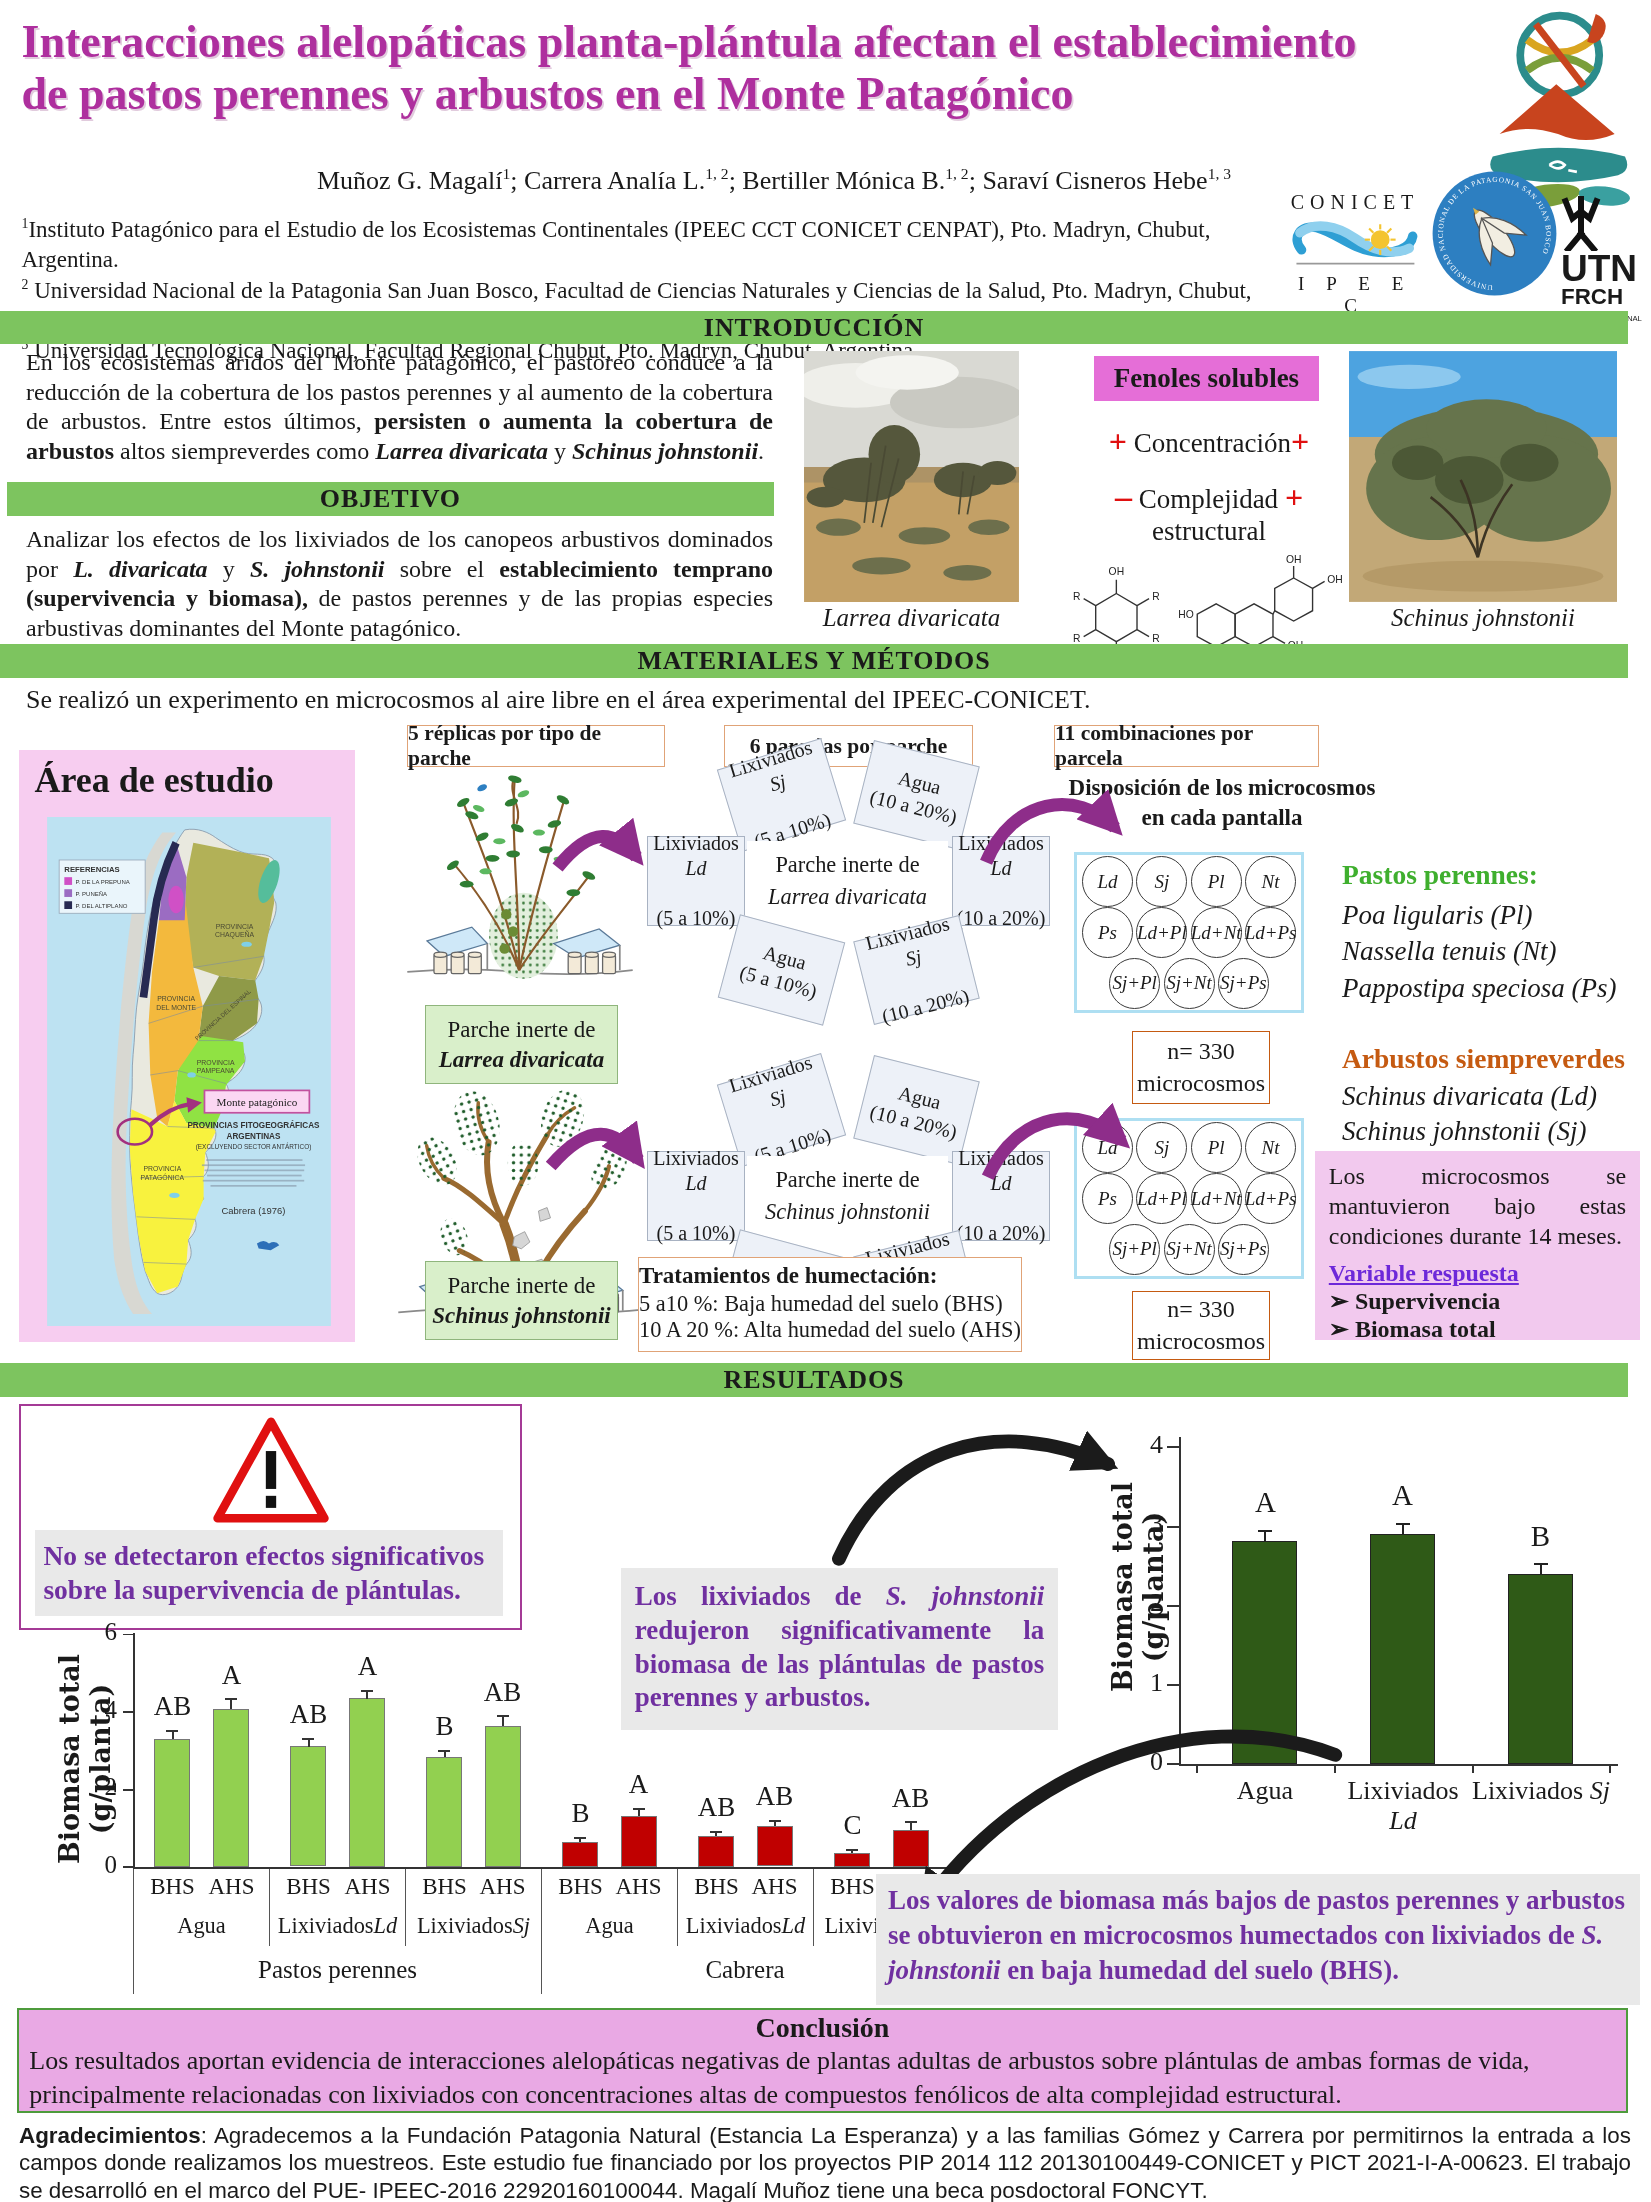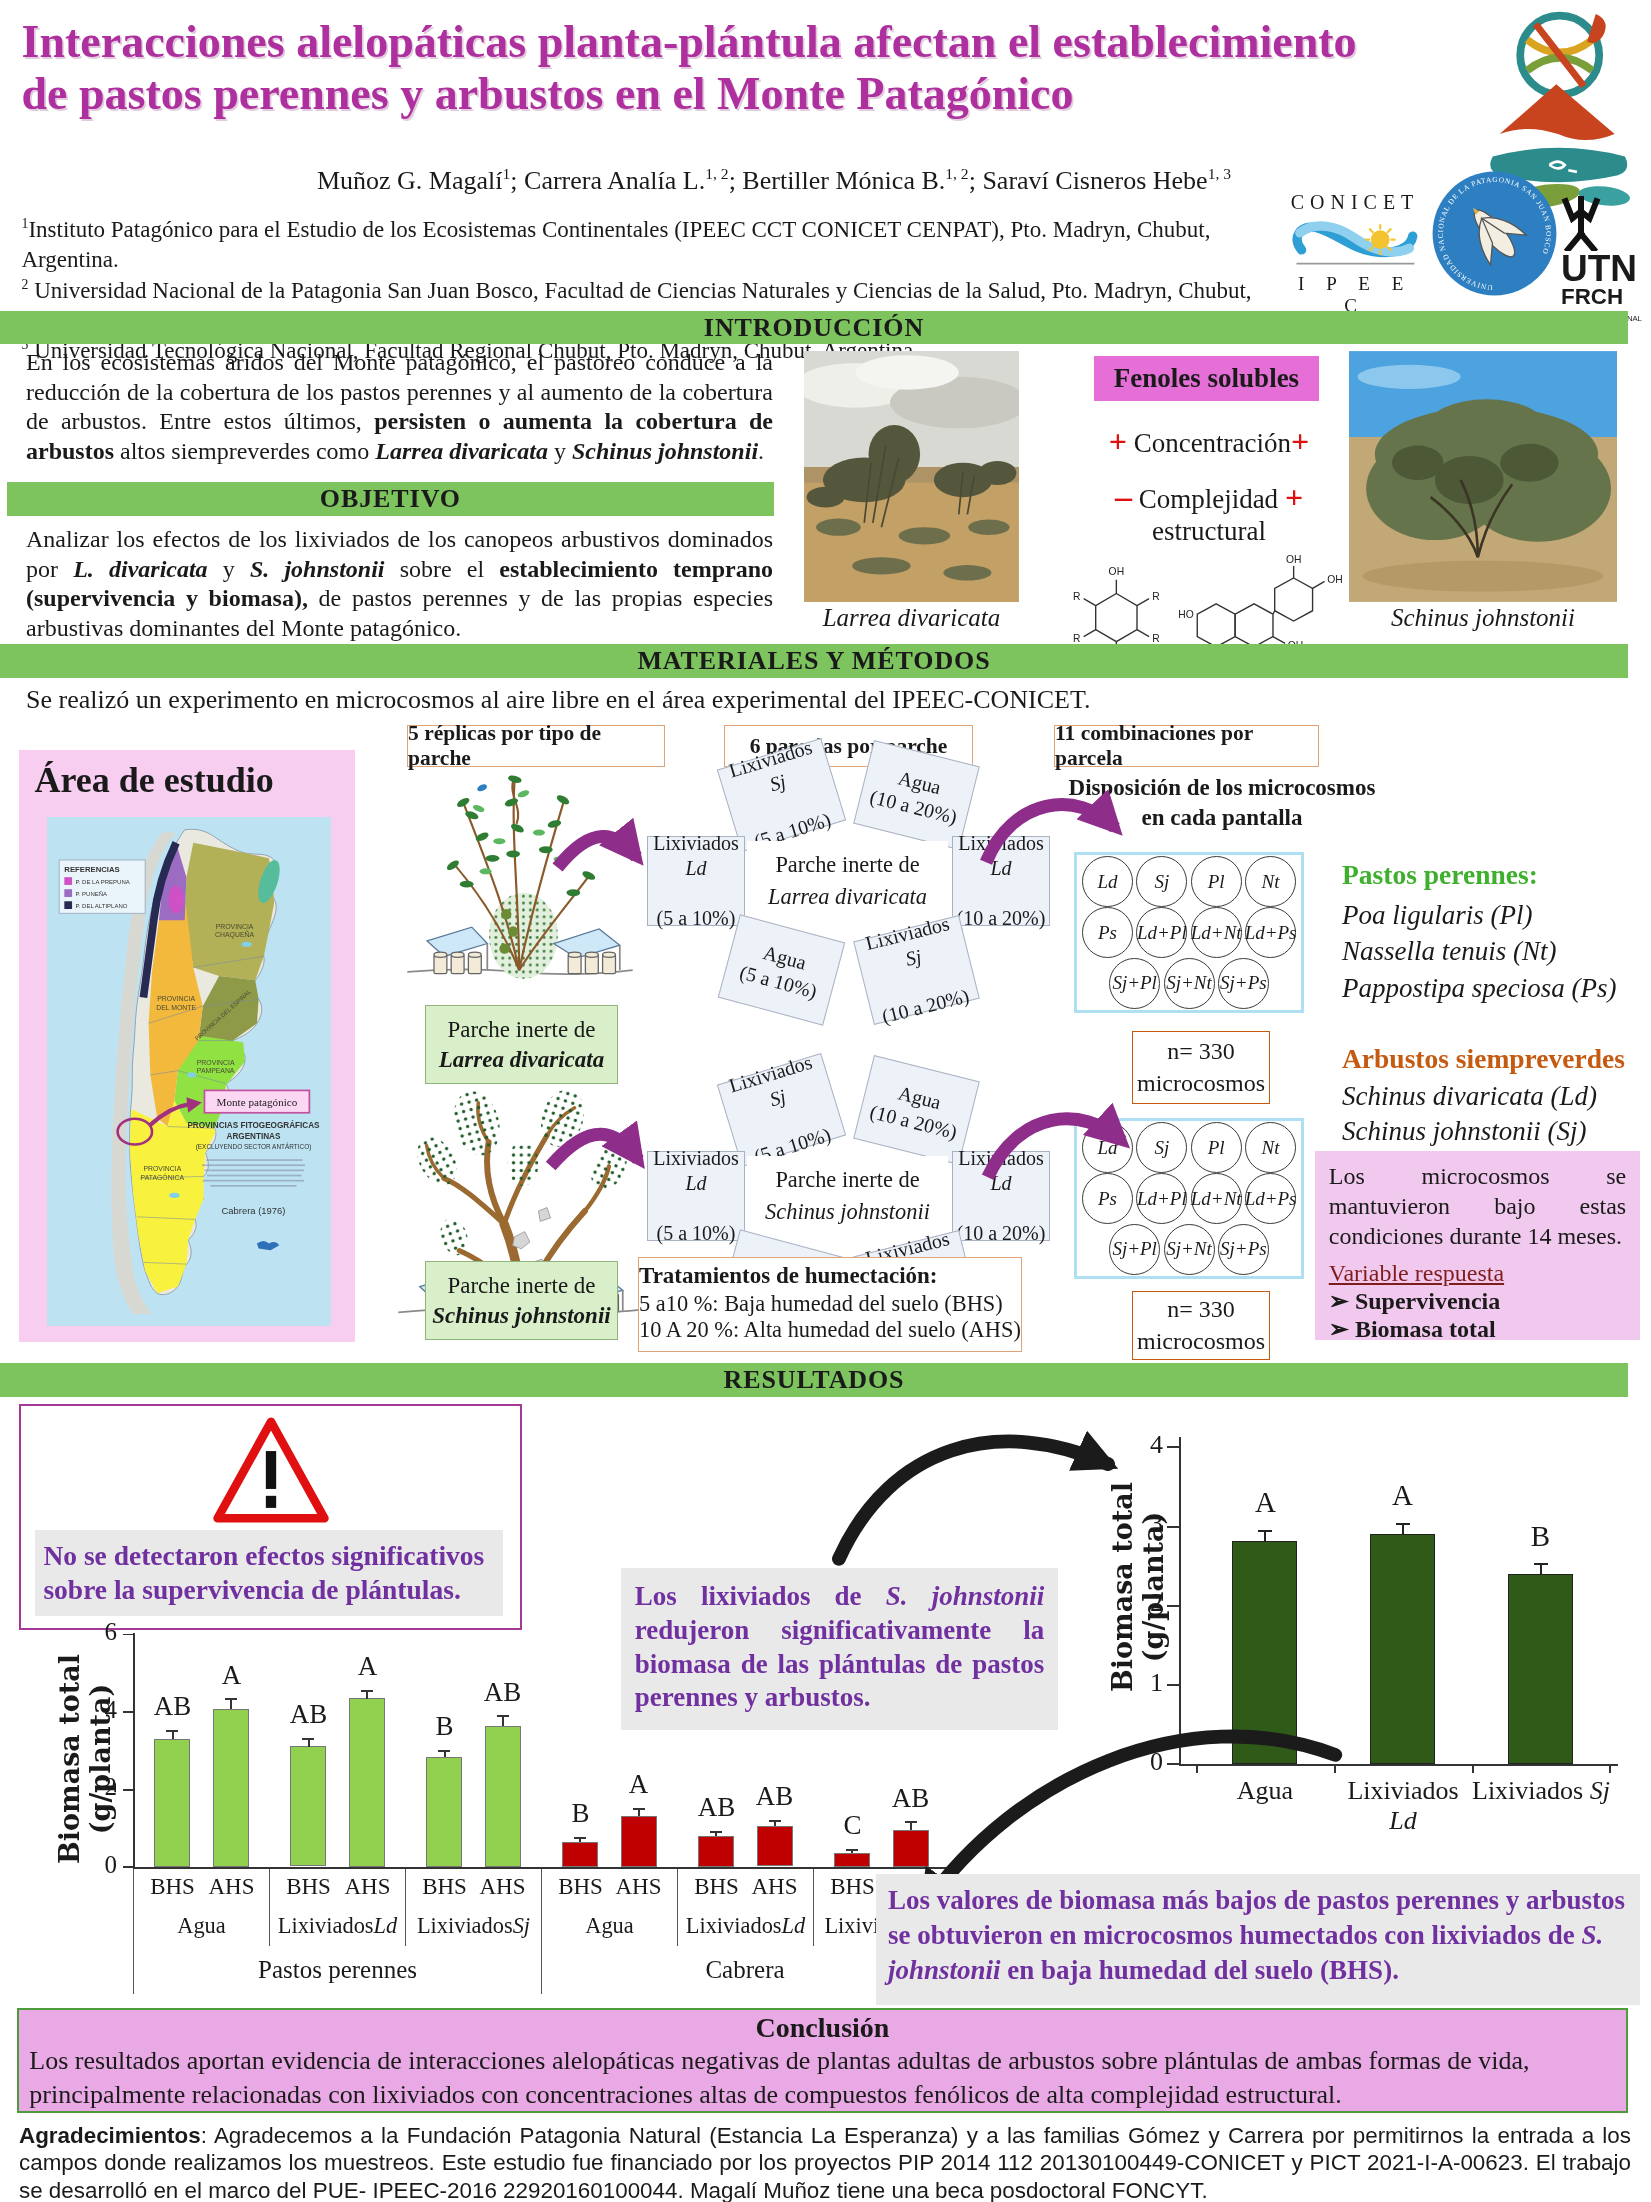--- a/index.html
+++ b/index.html
@@ -14,21 +14,21 @@
   .serif28{font-size:24px;line-height:1.23;}
   .obox{border:1.7px solid #e0a377;background:#fff;display:flex;align-items:center;justify-content:center;
         font-weight:bold;font-size:21.5px;}
   .nbox{border:1.7px solid #c55a11;background:#fff;text-align:center;font-size:24px;line-height:1.3;
         display:flex;flex-direction:column;justify-content:center;}
   .hexbox{background:#edf1f8;border:0.9px solid #a8b2c2;display:flex;flex-direction:column;
           align-items:center;justify-content:center;text-align:center;font-size:20px;line-height:1.25;}
   .greenlabel{background:#d9efca;border:0.9px solid #8fb57c;display:flex;flex-direction:column;
           align-items:center;justify-content:center;text-align:center;font-size:23px;line-height:1.3;}
   .graybox{background:#e9e9e9;color:#7030a0;font-weight:bold;}
-  .purple-u{color:#7f1d1d;font-weight:normal;text-decoration:underline;}
+  .purple-u{color:#6d28d9;font-weight:bold;text-decoration:underline;}
   .mc-grid{background:#ffffff;border:3.4px solid #aedff2;display:flex;flex-direction:column;
            align-items:center;justify-content:center;gap:1.7px;}
   .mc-row{display:flex;justify-content:center;}
   .mc-circle{width:49px;height:49px;border:1.7px solid #3a3a3a;border-radius:50%;margin:-0.9px 1.7px;
              display:flex;align-items:center;justify-content:center;font-style:italic;font-size:19px;background:#fff;}
   .chart-cell{box-sizing:border-box;border-left:0.9px solid #555;display:flex;align-items:center;
               justify-content:center;font-size:22.4px;}
   sup{font-size:60%;}
 </style>
 </head>

